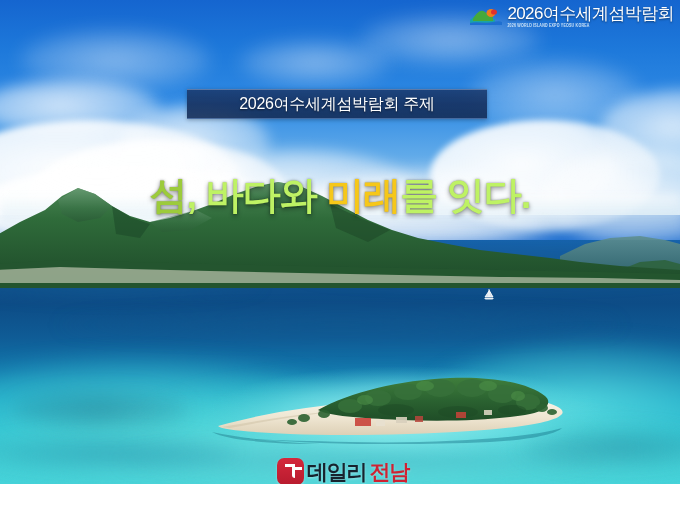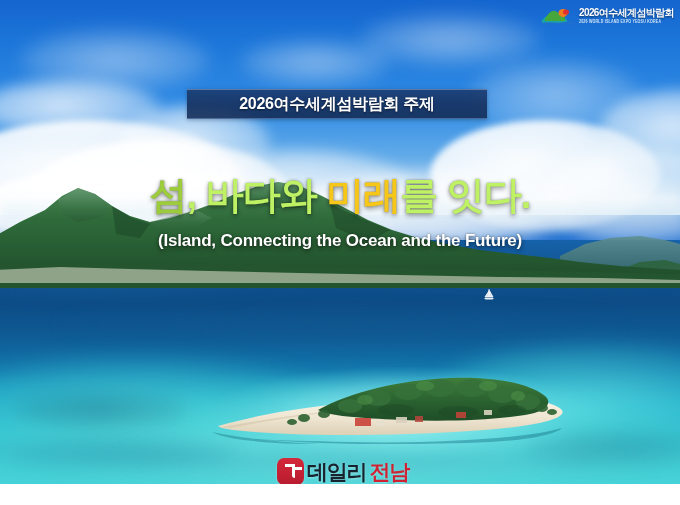--- a/index.html
+++ b/index.html
@@ -158,21 +158,21 @@
     border-top: 1px solid rgba(150,180,225,0.55);
     border-bottom: 1px solid rgba(120,155,205,0.45);
     display: flex;
     align-items: center;
     justify-content: center;
     box-shadow: 0 1px 4px rgba(0,0,0,0.28);
   }
   .banner-text {
     color: #ffffff;
     font-size: 16px;
-    font-weight: bold;
+    font-weight: normal;
     letter-spacing: -0.3px;
     white-space: nowrap;
     text-shadow: 0 1px 2px rgba(0,0,0,0.55);
   }
 
   
   .headline {
     position: absolute;
     left: 0;
     top: 176px;
@@ -219,22 +219,22 @@
     flex: 0 0 auto;
   }
   .expo-text-block {
     display: flex;
     flex-direction: column;
     justify-content: center;
     line-height: 1;
   }
   .expo-title {
     color: #ffffff;
-    font-size: 10px;
-    font-weight: bold;
+    font-size: 17px;
+    font-weight: normal;
     letter-spacing: -0.6px;
     white-space: nowrap;
     text-shadow: 0 1px 2px rgba(0,0,0,0.5);
     text-align: center;
   }
   .expo-sub {
     margin-top: 2px;
     font-size: 3.6px;
     font-weight: bold;
     letter-spacing: 0.2px;
@@ -501,21 +501,20 @@
     </div>
 
     <div class="banner">
       <span class="banner-text">2026여수세계섬박람회 주제</span>
     </div>
 
     <div class="headline">
       <span class="hl-green">섬</span><span class="hl-white">, 바다와 </span><span class="hl-gold">미래</span><span class="hl-white">를 잇다.</span>
     </div>
 
-    <div class="subhead">(Island, Connecting the Ocean and the Future)</div>
 
     <div class="watermark">
       <div class="wm-badge">
         <span class="stem"></span>
       </div>
       <span class="wm-text wm-dark">데일리</span>
         <span class="wm-text wm-red">전남</span>
     </div>
 
   </div>

